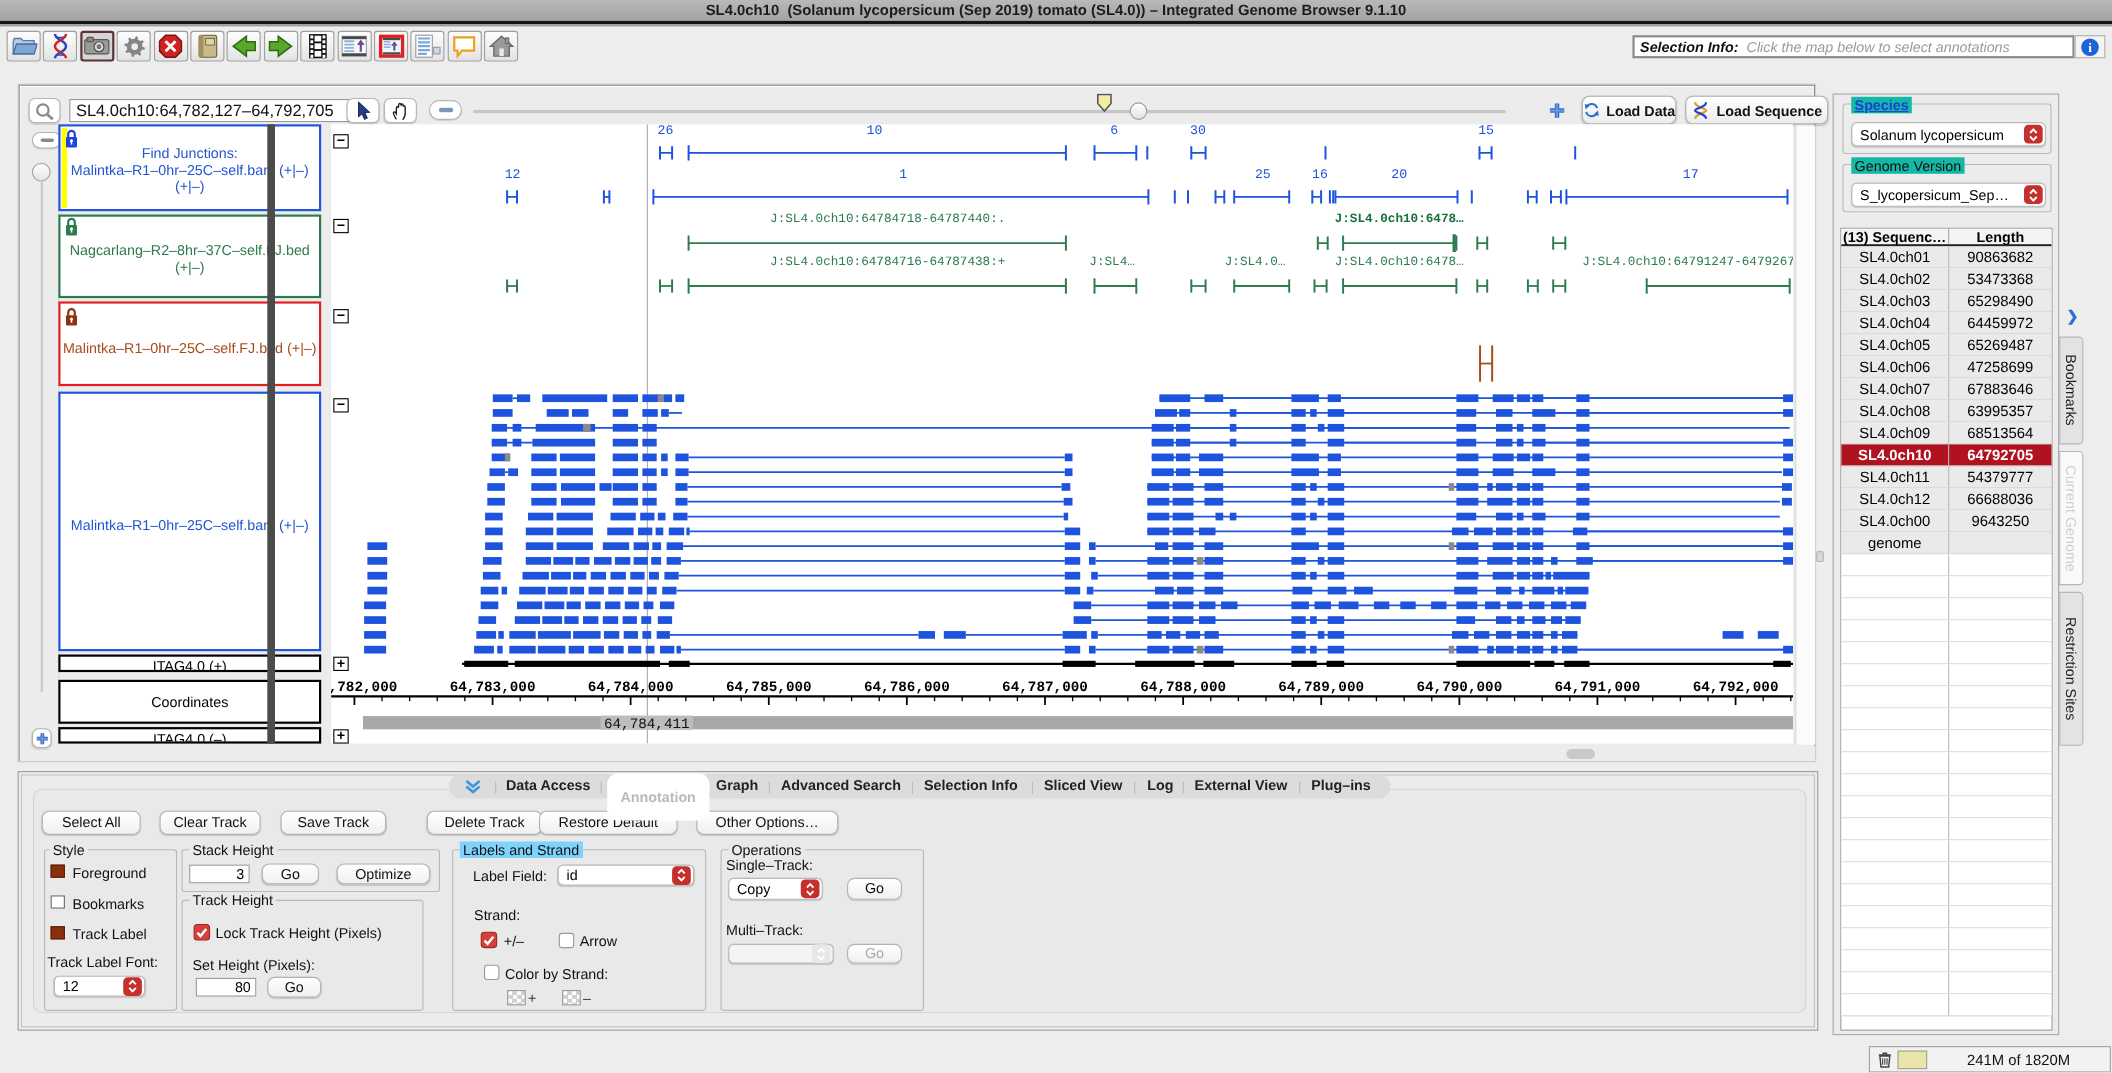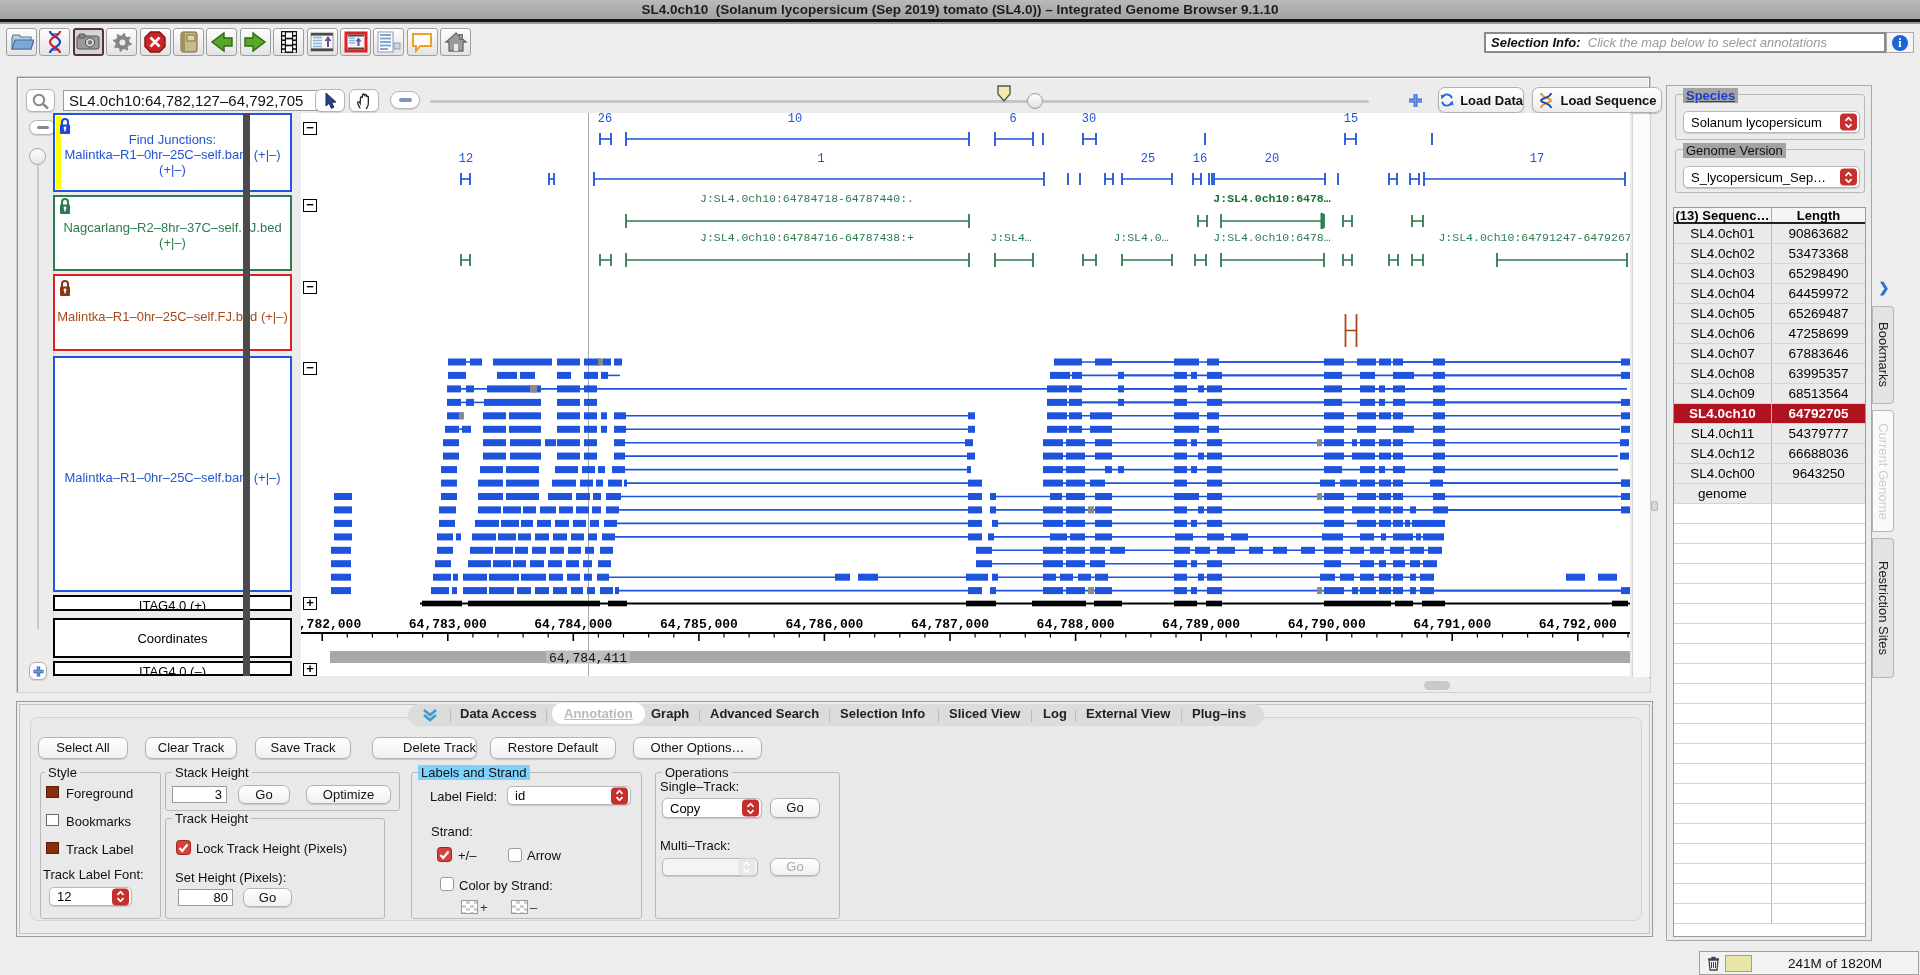--- a/index.html
+++ b/index.html
@@ -61,21 +61,21 @@
 .canvas { position:absolute; left:301px; top:113px; width:1329px; height:563px; background:#fff; }
 .cicon { position:absolute; left:303px; width:14px; height:13px; border:1.5px solid #000; background:#fff; color:#000;
   font-size:13px; line-height:10px; text-align:center; font-weight:bold; }
 
 .vscroll { position:absolute; left:1614px; top:36px; width:18px; height:563px; background:#fbfbfb; border-left:1px solid #d5d5d5; }
 .hscroll { position:absolute; left:0px; top:600px; width:1632px; height:14px; background:#ececec; }
 
 
 .rpanel { position:absolute; left:1666px; top:85px; width:206px; height:856px; background:#ececec; border:1px solid #a8a8a8; }
 .group { position:absolute; border:1px solid #b9b9b9; border-radius:3px; }
-.grouplbl { position:absolute; font-size:13px; color:#111; background:#a3a3a3; padding:0 3px; }
+.grouplbl { position:absolute; font-size:13px; color:#111; background:#14b8a6; padding:0 3px; }
 .combo { position:absolute; background:#fff; border:1px solid #b9b9b9; border-radius:5px; box-shadow:0 1px 1px rgba(0,0,0,0.15);
   font-size:13px; display:flex; align-items:center; padding-left:7px; }
 .step { position:absolute; right:2px; top:50%; transform:translateY(-50%); width:17px; height:17px; border-radius:4px;
   display:flex; align-items:center; justify-content:center; }
 
 .seqtable { position:absolute; left:6px; top:121px; width:193px; height:730px; background:#fff; border:1px solid #9a9a9a; }
 .thead { position:absolute; left:0; top:0; width:100%; height:16px; background:#f4f4f4; border-bottom:2px solid #222;
   font-size:13px; font-weight:bold; display:flex; }
 .thead .c1 { width:98px; text-align:center; border-right:1px solid #aaa; }
 .thead .c2 { flex:1; text-align:center; }
@@ -85,21 +85,21 @@
 .trow.sel { background:#b0121f; color:#fff; font-weight:bold; }
 .trow.empty { background:#fff; }
 
 
 .rtab { position:absolute; writing-mode:vertical-rl; font-size:13px; color:#222; background:#e3e3e3;
   border:1px solid #b5b5b5; border-radius:0 4px 4px 0; left:1872px; width:22px; display:flex; align-items:center; justify-content:center; }
 
 
 .btab { position:absolute; z-index:3; top:706px; font-size:13px; font-weight:bold; color:#222; }
 .btabsep { position:absolute; z-index:3; top:708px; color:#bbb; font-size:12px; }
-.btabsel { position:absolute; z-index:3; top:703px; background:#fff; border-radius:10px; padding:3px 12px; font-size:13px; font-weight:bold; color:#b9b9b9;text-decoration:underline; }
+.btabsel { position:absolute; z-index:3; top:703px; background:#fff; border-radius:10px; padding:14px 12px; font-size:13px; font-weight:bold; color:#b9b9b9; }
 .chevb { position:absolute; z-index:3; left:416px; top:705px; width:27px; height:20px; border-radius:5px; display:flex; align-items:center; justify-content:center; }
 
 .bpanel { position:absolute; left:30px; top:717px; width:1612px; height:204px; background:#e9e9e9; border:1px solid #d4d4d4; border-radius:8px; }
 .tabstripbg { position:absolute; left:408px; top:704px; width:856px; height:22px; background:#dcdcdc; border-radius:11px; }
 .pbtn { position:absolute; top:737px; height:22px; background:linear-gradient(#ffffff,#f0f0f0); border:1px solid #b3b3b3; border-radius:7px;
   font-size:13px; color:#111; text-align:center; box-shadow:0 1px 1px rgba(0,0,0,0.15); line-height:20px; }
 .lbl13 { position:absolute; font-size:13px; color:#111; white-space:nowrap; }
 .swatch { position:absolute; width:13px; height:12px; border:1.5px solid #5a1f08; background:#8a2f0e; }
 .swatch.white { background:#fff; border:1.5px solid #6a6a6a; }
 .field { position:absolute; background:#fff; border:1px solid #9a9a9a; font-size:13px; text-align:right; padding-right:4px; }
@@ -1235,21 +1235,21 @@
 <div class="btabsep" style="left:1180px;">|</div>
 <div class="btab" style="left:1192px;">Plug–ins</div>
 
 <div style="position:absolute;left:16px;top:701px;width:1637px;height:236px;border:1px solid #9a9a9a;"></div>
 <div style="position:absolute;left:19px;top:704px;width:1631px;height:230px;border:1px solid #c2c2c2;background:#ececec;"></div>
 <div class="bpanel"></div>
 <div class="tabstripbg"></div>
 <div class="pbtn" style="left:38px; width:90px;">Select All</div>
 <div class="pbtn" style="left:145px; width:92px;">Clear Track</div>
 <div class="pbtn" style="left:255px; width:96px;">Save Track</div>
-<div class="pbtn" style="left:372px; width:105px;text-align:right;">Delete Track</div>
+<div class="pbtn" style="left:388px; width:105px;">Delete Track</div>
 <div class="pbtn" style="left:490px; width:126px;">Restore Default</div>
 <div class="pbtn" style="left:633px; width:129px;">Other Options…</div>
 
 <div class="group" style="left:40px; top:772px; width:121px; height:147px;"></div>
 <div class="grouplbl" style="left:45px; top:765px; background:#e9e9e9;">Style</div>
 <div class="swatch" style="left:46px; top:786px;"></div>
 <div class="lbl13" style="left:66px; top:786px;">Foreground</div>
 <div class="swatch white" style="left:46px; top:814px;"></div>
 <div class="lbl13" style="left:66px; top:814px;">Bookmarks</div>
 <div class="swatch" style="left:46px; top:842px;"></div>
@@ -1301,21 +1301,21 @@
 <div class="ckp" style="left:440px;top:877px"></div>
 <div class="lbl13" style="left:459px; top:878px;">Color by Strand:</div>
 <div class="checker" style="left:461px;top:900px"></div>
 <div class="cksign" style="left:480px;top:900px">+</div>
 <div class="checker" style="left:511px;top:900px"></div>
 <div class="cksign" style="left:530px;top:900px">–</div>
 
 <div class="group" style="left:655px; top:772px; width:185px; height:147px;"></div>
 <div class="grouplbl" style="left:662px; top:765px; background:#e9e9e9;">Operations</div>
 <div class="lbl13" style="left:660px; top:779px;">Single–Track:</div>
-<div class="combo" style="left:662px; top:798px; width:100px; height:20px;">Copy<span class="step" style="background:#c5302c">
+<div class="combo" style="left:662px; top:798px; width:86px; height:20px;">Copy<span class="step" style="background:#c5302c">
       <svg width="9" height="12" viewBox="0 0 9 12">
         <path d="M1.5 4.4 L4.5 1.2 L7.5 4.4" fill="none" stroke="#fff" stroke-width="1.7"></path>
         <path d="M1.5 7.6 L4.5 10.8 L7.5 7.6" fill="none" stroke="#fff" stroke-width="1.7"></path>
       </svg>
     </span></div>
 <div class="pbtn" style="left:770px; top:798px; width:50px; height:20px; line-height:18px;">Go</div>
 <div class="lbl13" style="left:660px; top:838px;">Multi–Track:</div>
 <div class="combo" style="left:662px; top:858px; width:96px; height:18px; background:#f4f4f4; color:#999;">
     <span class="step" style="background:#e8e8e8">
       <svg width="9" height="12" viewBox="0 0 9 12">

